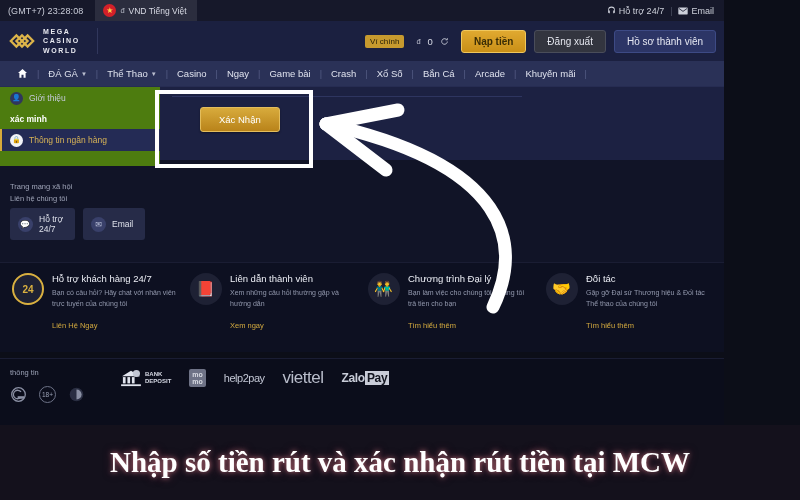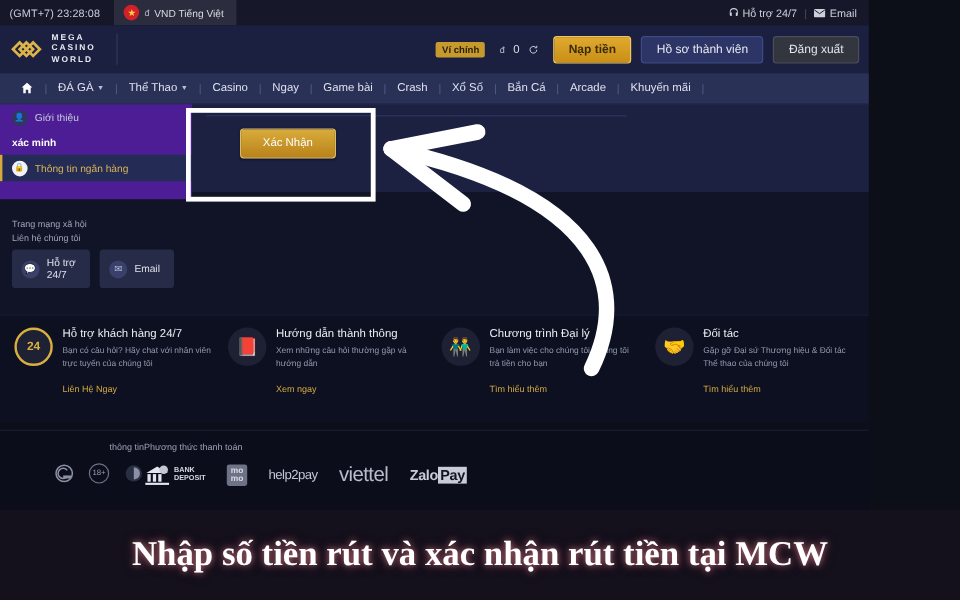--- a/index.html
+++ b/index.html
@@ -51,21 +51,21 @@
     font-size: 7px; line-height: 1.35; color: #e8e9f0;
     letter-spacing: 1.6px; font-weight: bold;
   }
   .brand-div { width: 1px; height: 26px; background: #31375c; margin-left: 10px; }
 
   .hdr-right {
     margin-left: auto; display: flex; align-items: center; gap: 8px;
   }
   .wallet-badge {
     background: #c79a2e; color: #2a2208; font-size: 8px;
-    padding: 2px 5px; border-radius: 2px; font-weight: bold;
+    padding: 2px 5px; border-radius: 2px; font-weight: normal;
   }
   .wallet-bal {
     display: flex; align-items: center; gap: 7px;
     color: #d9dbe6; font-size: 9.5px; margin: 0 4px;
   }
   .btn {
     font-size: 10px; border-radius: 3px; padding: 5px 12px;
     border: 1px solid transparent; white-space: nowrap;
   }
   .btn-deposit {
@@ -88,21 +88,21 @@
   }
   .nav-sep { color: #4d5party; color:#555d85; font-size: 9px; }
   .caret { font-size: 6px; opacity: .8; }
   .home-ico { width: 11px; height: 11px; fill: #ffffff; }
 
   
   .page { position: relative; background: #111427; height: 266px; }
 
   .sidebar {
     position: absolute; left: 0; top: 0; width: 160px; height: 80px;
-    background: #4c1d95; border-top: 1px solid #262c52;
+    background: #4d7c0f; border-top: 1px solid #262c52;
   }
   .side-item {
     display: flex; align-items: center; gap: 6px;
     height: 22px; padding-left: 10px; font-size: 8.5px; color: #c5c9da;
   }
   .side-item.active {
     background: #242b55; border-left: 2px solid #d7a93a;
     padding-left: 8px; color: #d8b457;
   }
   .side-head {
@@ -169,21 +169,21 @@
   .fc-desc { font-size: 7px; color: #9298ad; line-height: 1.5; margin-bottom: 5px; }
   .fc-link { font-size: 7.5px; color: #d2a93f; }
 
   
   .payfoot {
     position: absolute; left: 0; top: 358px; right: 0; height: 67px;
     background: #0b0d1b; border-top: 1px solid #1a1d33;
     display: flex; padding: 9px 10px 0 10px;
   }
   .pf-col { display: flex; flex-direction: column; }
-  .pf-col.info { width: 110px; align-items: flex-end; }
+  .pf-col.info { width: 110px; }
   .pf-lbl { font-size: 7.5px; color: #9aa0b4; margin-bottom: 9px; }
   .pf-icons { display: flex; align-items: center; gap: 12px; }
   .badge-circ {
     width: 17px; height: 17px; border-radius: 50%;
     border: 1px solid #6d7287; color: #9aa0b4;
     font-size: 6.5px; display: flex; align-items: center; justify-content: center;
   }
   .pay-logos { display: flex; align-items: center; gap: 18px; }
   .pl-bank { display: flex; align-items: center; gap: 3px; }
   .pl-bank-txt { font-size: 6px; color: #d6d9e4; font-weight: bold; line-height: 1.1; }
@@ -262,22 +262,22 @@
     <div class="hdr-right">
       <span class="wallet-badge">Ví chính</span>
       <span class="wallet-bal">
         <span class="dong">đ</span>
         <span>0</span>
         <svg width="9" height="9" viewBox="0 0 16 16">
           <path d="M13 8a5 5 0 11-1.6-3.7M13 2v3h-3" stroke="#d9dbe6" stroke-width="1.4" fill="none"></path>
         </svg>
       </span>
       <button class="btn btn-deposit">Nạp tiền</button>
+      <button class="btn btn-logout">Đăng xuất</button>
       <button class="btn btn-profile">Hồ sơ thành viên</button>
-      <button class="btn btn-logout">Đăng xuất</button>
     </div>
   </div>
 
   <div class="nav" id="nav">
     <div class="nav-item">
       <svg class="home-ico" viewBox="0 0 16 16">
         <path d="M8 1.5L1.5 7.2h2V14h3V9.8h3V14h3V7.2h2z"></path>
       </svg>
     </div>
   <span class="nav-sep">|</span>
@@ -362,21 +362,21 @@
       </div>
     </div>
 
     <div class="features" id="features">
         <div class="fcard">
           <div class="fc-ico" style="color: rgb(217, 176, 64); font-size: 10px; font-weight: bold; border: 2px solid rgb(217, 176, 64); border-radius: 50%;">24</div>
           <div><div class="fc-title">Hỗ trợ khách hàng 24/7</div><div class="fc-desc">Bạn có câu hỏi? Hãy chat với nhân viên trực tuyến của chúng tôi</div><a class="fc-link">Liên Hệ Ngay</a></div>
         </div>
         <div class="fcard">
           <div class="fc-ico" style="color: rgb(217, 176, 64); font-size: 15px;">📕</div>
-          <div><div class="fc-title">Hướng dẫn thành thông</div><div class="fc-desc">Xem những câu hỏi thường gặp và hướng dẫn</div><a class="fc-link">Xem ngay</a></div>
+          <div><div class="fc-title">Liên dẫn thành viên</div><div class="fc-desc">Xem những câu hỏi thường gặp và hướng dẫn</div><a class="fc-link">Xem ngay</a></div>
         </div>
         <div class="fcard">
           <div class="fc-ico" style="color: rgb(217, 176, 64); font-size: 15px;">👬</div>
           <div><div class="fc-title">Chương trình Đại lý</div><div class="fc-desc">Bạn làm việc cho chúng tôi, chúng tôi trả tiền cho bạn</div><a class="fc-link">Tìm hiểu thêm</a></div>
         </div>
         <div class="fcard">
           <div class="fc-ico" style="color: rgb(217, 176, 64); font-size: 15px;">🤝</div>
           <div><div class="fc-title">Đối tác</div><div class="fc-desc">Gặp gỡ Đại sứ Thương hiệu &amp; Đối tác Thể thao của chúng tôi</div><a class="fc-link">Tìm hiểu thêm</a></div>
         </div>
       </div>
@@ -393,21 +393,20 @@
         </svg>
         <span class="badge-circ">18+</span>
         <svg width="17" height="17" viewBox="0 0 20 20">
           <circle cx="10" cy="10" r="8" fill="#2a2e42"></circle>
           <path d="M10 4a6 6 0 016 6 6 6 0 01-6 6z" fill="#8b90a4"></path>
         </svg>
       </div>
     </div>
 
     <div class="pf-col">
-      <div class="pf-lbl">Phương thức thanh toán</div>
       <div class="pay-logos">
         <div class="pl-bank">
           <svg width="22" height="18" viewBox="0 0 24 20">
             <path d="M2 8h20L12 2z" fill="#e2e5ee"></path>
             <rect x="3" y="9" width="3" height="7" fill="#e2e5ee"></rect>
             <rect x="8" y="9" width="3" height="7" fill="#e2e5ee"></rect>
             <rect x="13" y="9" width="3" height="7" fill="#e2e5ee"></rect>
             <rect x="1" y="17" width="22" height="2" fill="#e2e5ee"></rect>
             <circle cx="18" cy="5" r="4" fill="#c3c7d4"></circle>
           </svg>

